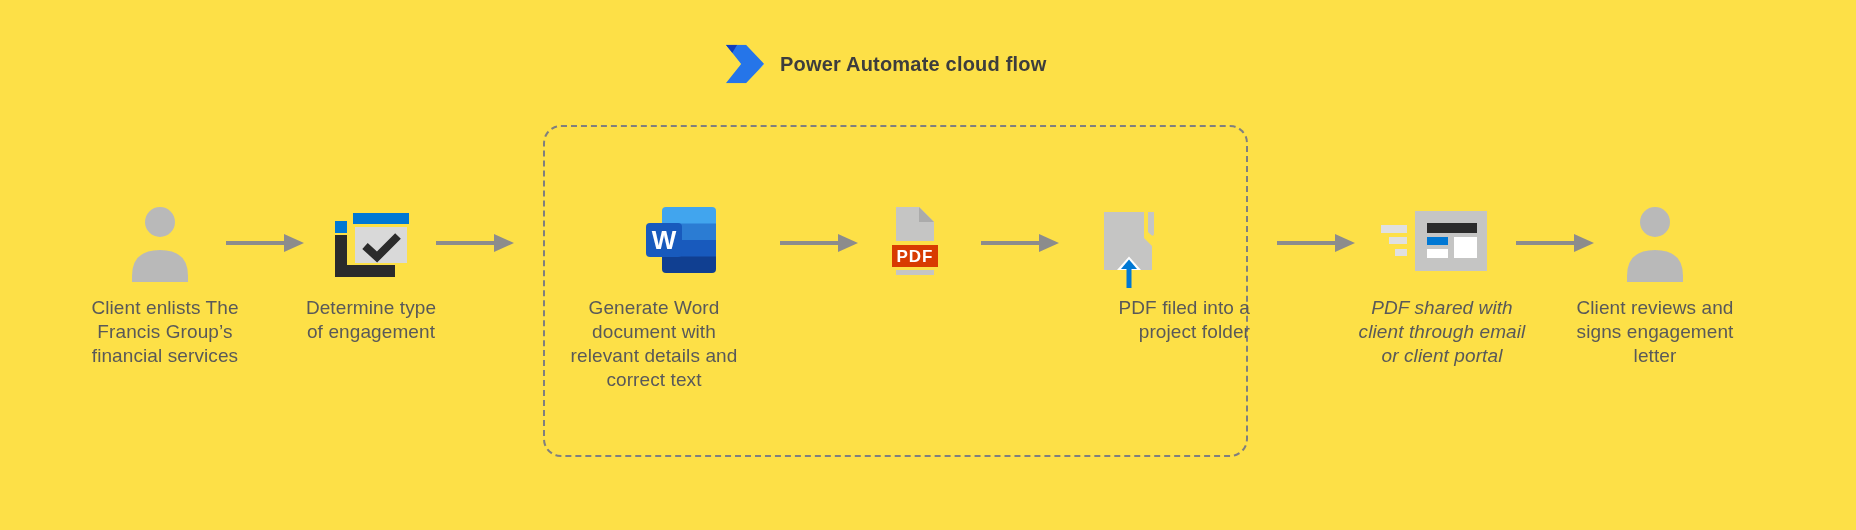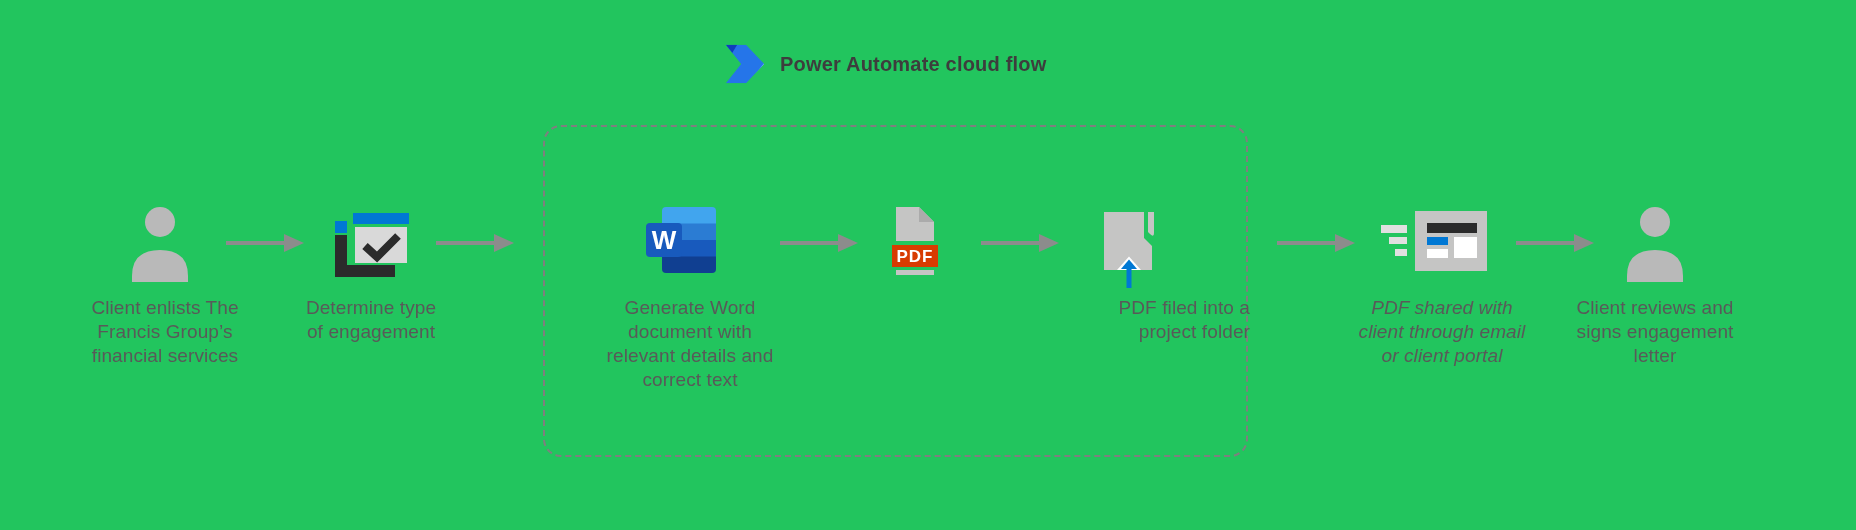--- a/index.html
+++ b/index.html
@@ -1,32 +1,32 @@
 <!DOCTYPE html>
 <html style="--c-accent_blue: #0078d4; --c-pdf_orange: #d83b01; --c-title_ink: #3d3d3d; --c-caption_ink: #595959; --c-arrow_gray: #8c8c8c; --c-border_gray: #7f7f7f; --c-person_gray: #b9b9b9; --c-icon_gray: #c5c5c4; --c-icon_gray_dark: #ababab; --c-speed_gray: #e0e0e0; --c-panel_gray: #d9d9d9; --c-ink_black: #2b2b2b; --c-white: #ffffff; --c-word_band1: #41a5ee; --c-word_band2: #2b7cd3; --c-word_band3: #185abd; --c-word_band4: #103f91; --c-word_square: #185abd; --c-pa_dark: #103ebc; --c-pa_mid: #2575e9; --c-pa_light: #7fbcf4;"><head>
 <meta charset="utf-8">
 <style>
   html,body{margin:0;padding:0;background:#ffffff;}
   .canvas{
-    position:relative;width:1856px;height:530px;background:#22c55e;overflow:hidden;
+    position:relative;width:1856px;height:530px;background:#fde047;overflow:hidden;
     font-family:"Liberation Sans","DejaVu Sans",sans-serif;
   }
   .title-group{position:absolute;left:722px;top:42px;display:flex;align-items:center;gap:12px;}
   .title-text{font-size:20px;font-weight:700;color:var(--c-title_ink,#3d3d3d);letter-spacing:.2px;}
   .boundary{
     position:absolute;left:543px;top:125px;width:705px;height:332px;
     border:2px dashed var(--c-border_gray,#7f7f7f);border-radius:18px;box-sizing:border-box;
   }
   .icon{position:absolute;}
   .caption{
     position:absolute;top:296px;width:240px;text-align:center;
     font-size:19px;line-height:24px;font-weight:400;color:var(--c-caption_ink,#595959);
     white-space:pre-line;letter-spacing:.1px;
   }
-  .cap-1{left:45px;}  .cap-2{left:251px;} .cap-3{left:570px;text-align:center;} .cap-4{left:785px;}
+  .cap-1{left:45px;}  .cap-2{left:251px;} .cap-3{left:534px;text-align:center;} .cap-4{left:785px;}
   .cap-5{left:1010px;text-align:right;}.cap-6{left:1322px;font-style:italic;}.cap-7{left:1535px;}
   .i-person1{left:128px;top:206px;}   .i-check{left:333px;top:211px;}
   .i-word{left:646px;top:207px;}      .i-pdf{left:892px;top:207px;}
   .i-folder{left:1102px;top:210px;}   .i-card{left:1381px;top:211px;}
   .i-person2{left:1623px;top:206px;}
   .arrow{position:absolute;top:234px;width:78px;height:18px;}
   .a-1{left:226px;} .a-2{left:436px;} .a-3{left:780px;}
   .a-4{left:981px;} .a-5{left:1277px;} .a-6{left:1516px;}
 </style>
 </head>

